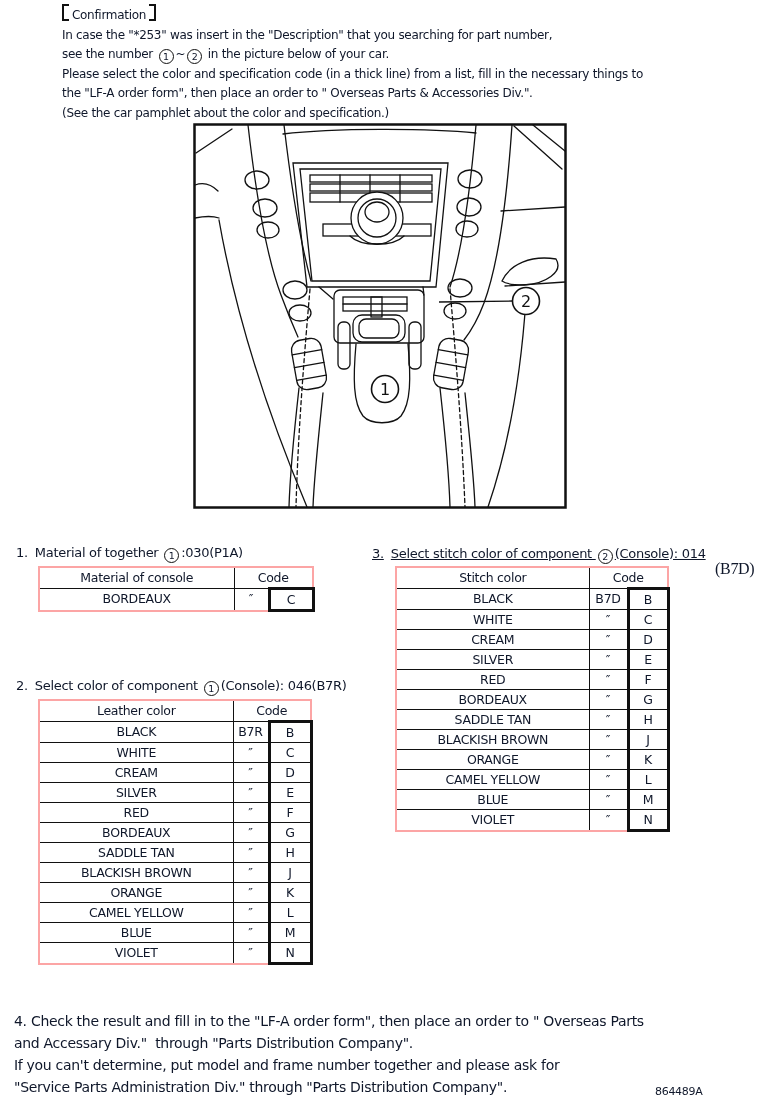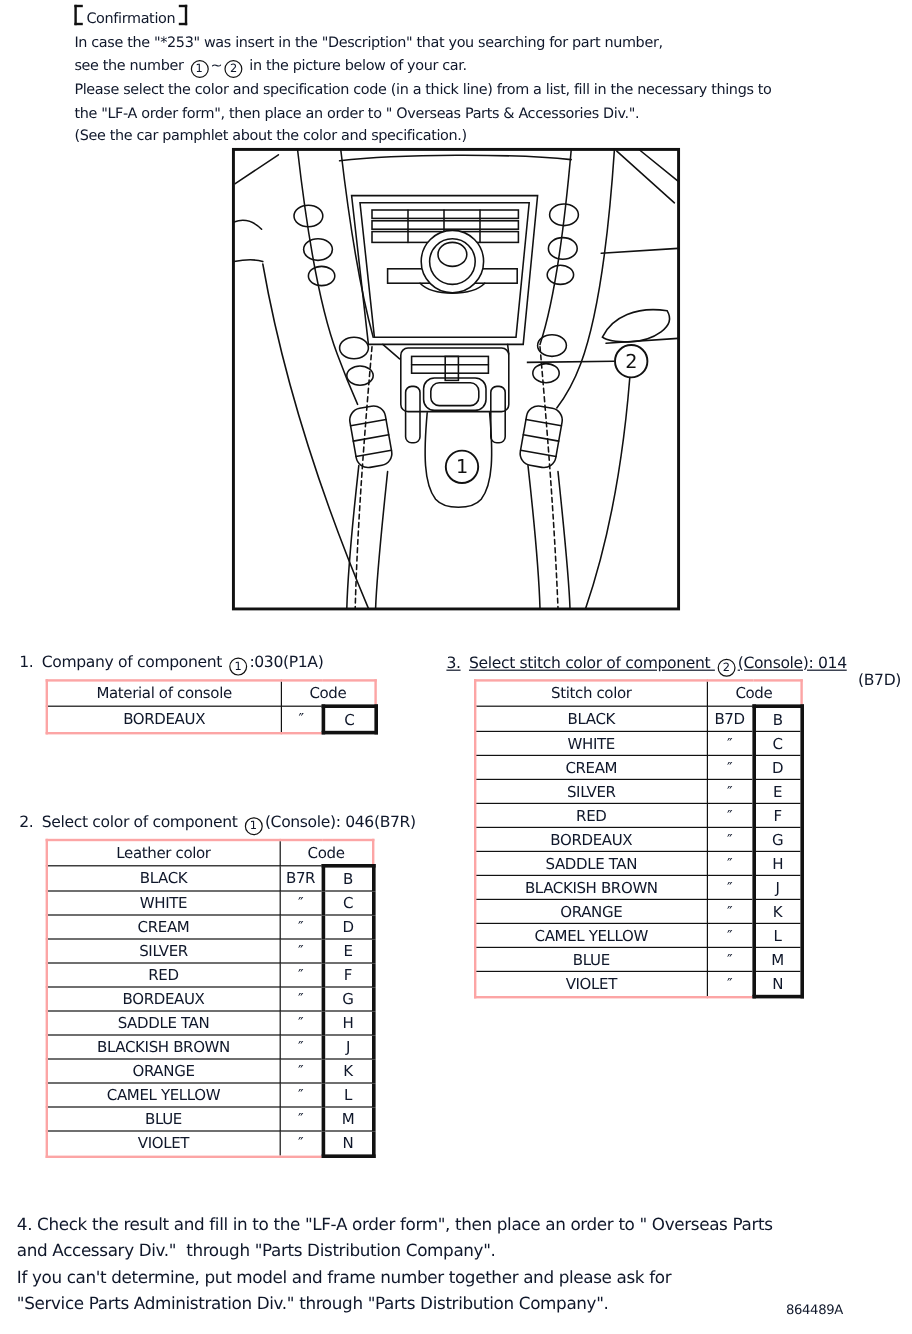--- a/index.html
+++ b/index.html
@@ -20,21 +20,21 @@
   .rbr{border-left:none; margin-left:3px;}
   
   .circ{
     display:inline-block; width:13px; height:13px; line-height:13px;
     border:1px solid #111; border-radius:50%; text-align:center;
     font-size:9.5px; letter-spacing:0; vertical-align:-2px; margin:0 2px;
   }
   
   .sec{font-size:13px; white-space:pre;}
   .sec .num{margin-right:7px;}
-  .note{font-size:13px;}
+  .note{font-size:16px;font-family:Liberation Serif, serif;}
   
   .fig{left:193px; top:123px; width:374px; height:386px;}
   
   table.t{border-collapse:collapse; table-layout:fixed; position:absolute;
           font-size:12.5px; border:2px solid #fca5a5;padding-left:37px;}
   .t th,.t td{border:1px solid #111; padding:0; height:19px; line-height:16px;
               text-align:center; font-weight:normal; overflow:hidden;}
   
   .t td.c2{border-left-width:3px; border-right-width:3px;}
   .t tbody tr:first-child td.c2{border-top-width:3px;}
@@ -133,21 +133,21 @@
         <circle cx="333" cy="178" r="13.5" fill="#fff" stroke="#111" stroke-width="1.6"></circle>
         <text x="333" y="183.5" text-anchor="middle" font-size="16" fill="#111">2</text>
       </g>
       <g>
         <circle cx="192" cy="266" r="13.5" fill="#fff" stroke="#111" stroke-width="1.6"></circle>
         <text x="192" y="271.5" text-anchor="middle" font-size="16" fill="#111">1</text>
       </g>
     </svg>
   </div>
 
-  <div class="abs sec" style="left:16px; top:545px;"><span class="num">1.</span><span>Company of component </span><span class="circ">1</span><span>:030(P1A)</span></div>
+  <div class="abs sec" style="left:16px; top:545px;"><span class="num">1.</span><span>Material of together </span><span class="circ">1</span><span>:030(P1A)</span></div>
   <table class="t t1">
     <colgroup>
         <col class="w0">
         <col class="w1">
         <col class="w2">
       </colgroup>
     <thead>
       <tr>
         <th>Material of console</th>
         <th colspan="2">Code</th>

